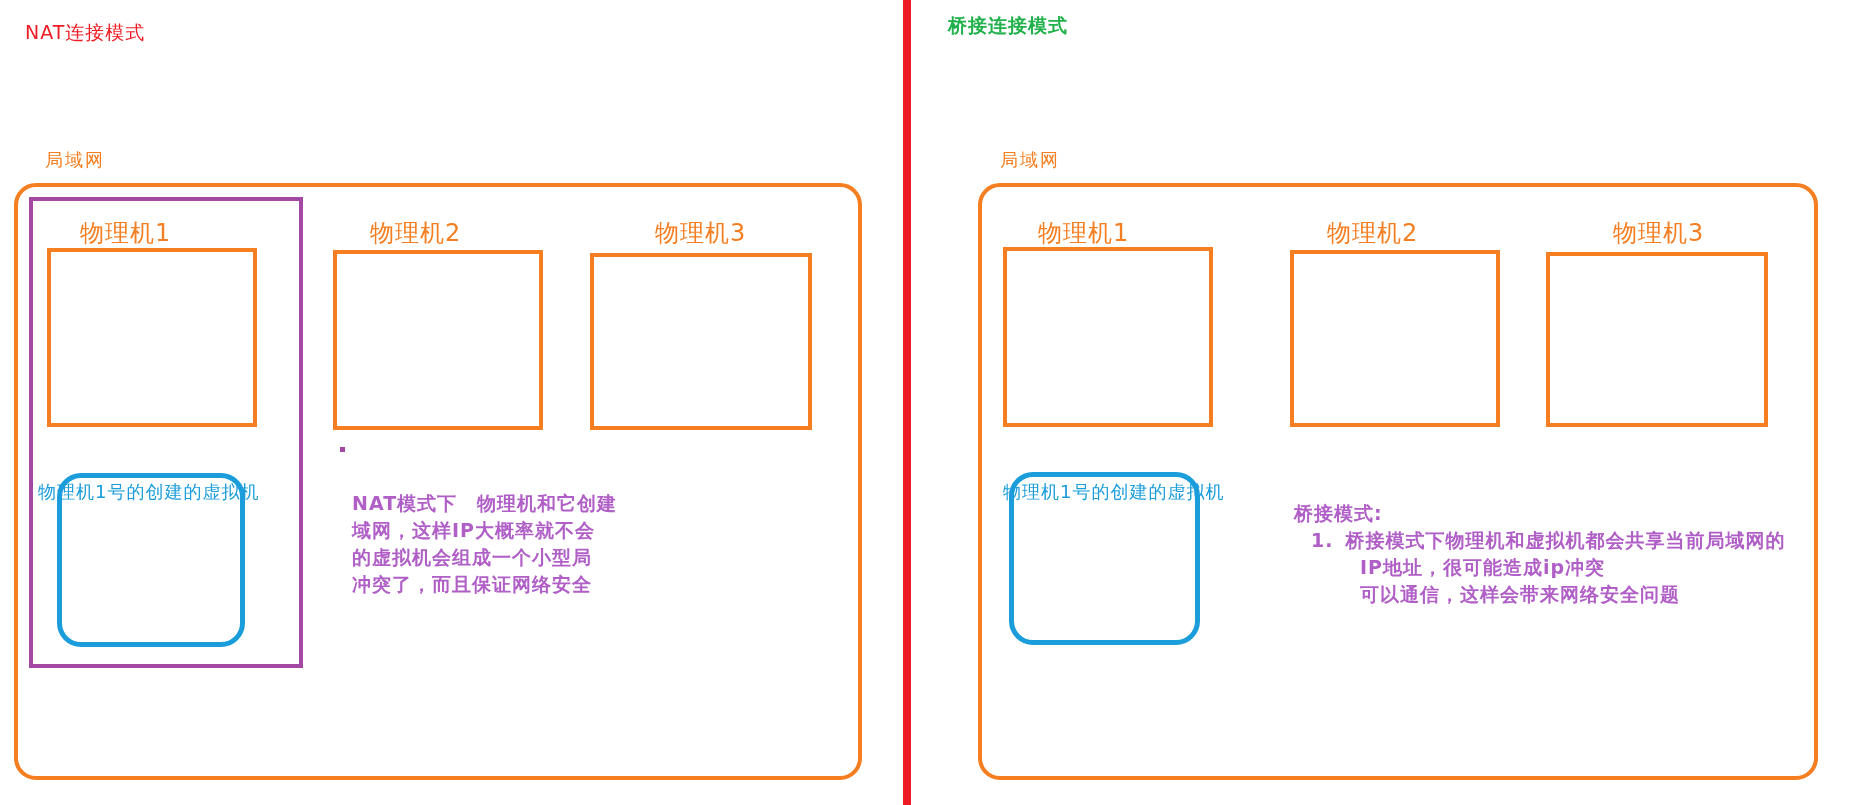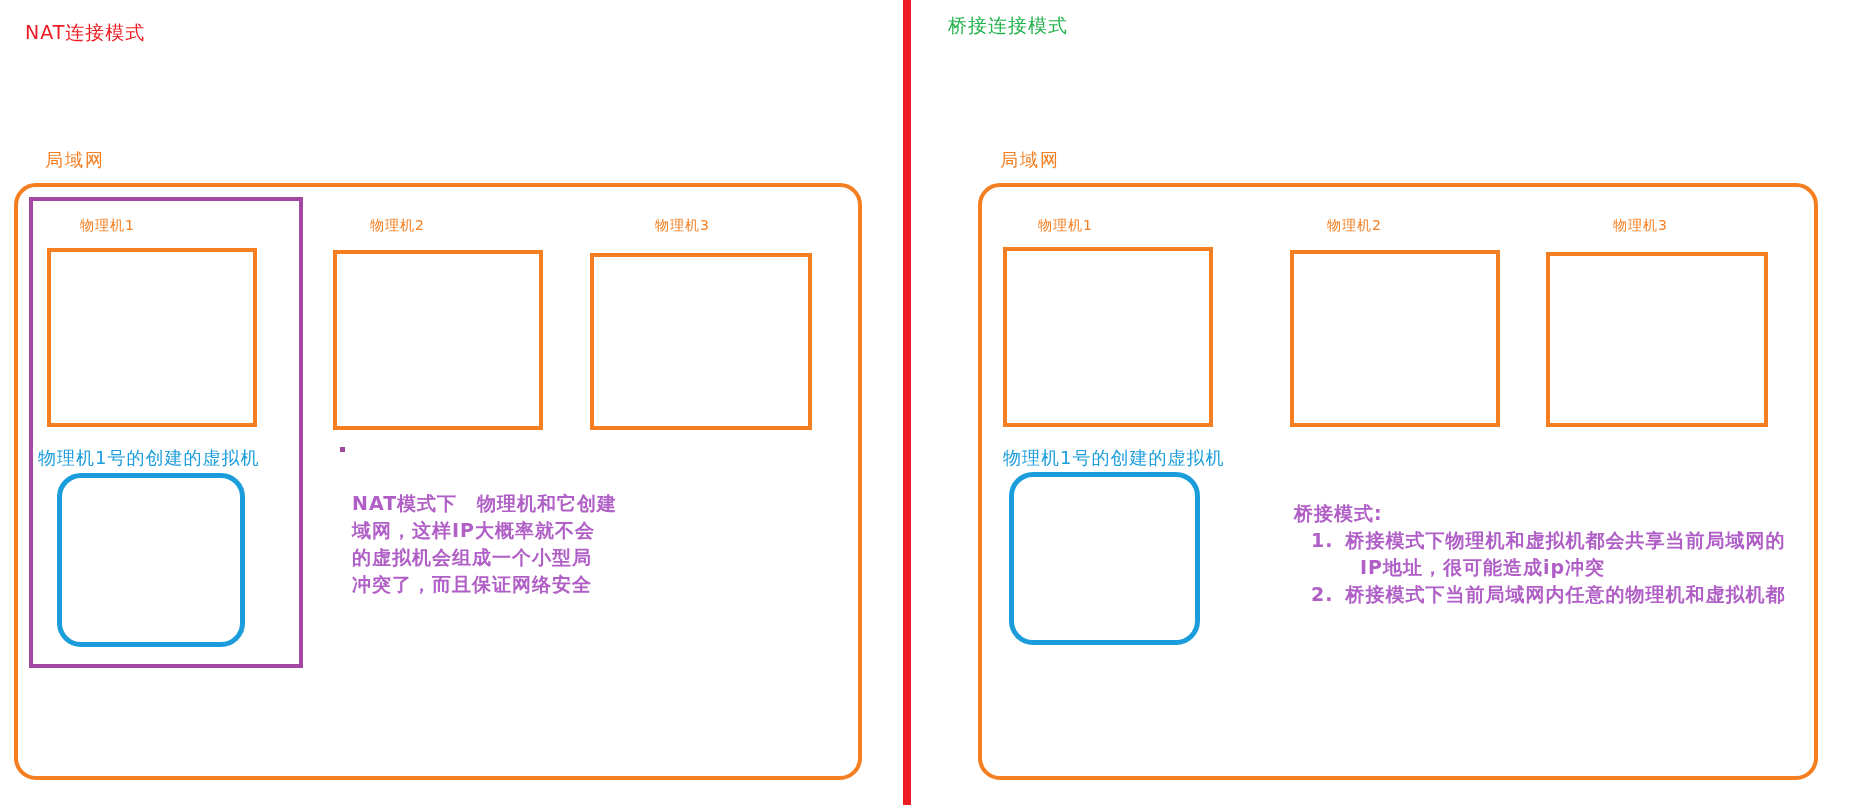--- a/index.html
+++ b/index.html
@@ -10,22 +10,22 @@
   .stage{
     position:relative; width:1857px; height:805px; overflow:hidden;
     background:#ffffff;
     font-family:"DejaVu Sans","Liberation Sans",sans-serif;
   }
   .abs{position:absolute;}
   .panel-title{font-size:19px; letter-spacing:1px; white-space:nowrap;}
   .title-red{color:var(--red);}
   .title-green{color:var(--green);}
   .lan-label{font-size:18px; color:var(--orange); letter-spacing:2px; white-space:nowrap;}
-  .machine-label{font-size:14px; color:var(--orange); letter-spacing:1px; white-space:nowrap;}
-  .vm-label{font-size:18px; color:var(--blue); letter-spacing:1px; white-space:nowrap;}
+  .machine-label{font-size:24px; color:var(--orange); letter-spacing:1px; white-space:nowrap;}
+  .vm-label{font-size:18px; color:var(--blue); letter-spacing:1px; white-space:nowrap;margin-top:34px;}
   .shape{box-sizing:border-box; background:transparent;}
   .lan-box{border:4px solid var(--orange); border-radius:22px;}
   .machine-box{border:4px solid var(--orange);}
   .group-box{border:4px solid var(--purple);}
   .vm-box{border:5px solid var(--blue); border-radius:24px;}
   .divider{background:var(--red);}
   .dot{background:var(--purple);}
   .note{font-size:19px; line-height:27px; color:var(--note_purple); letter-spacing:1px; white-space:nowrap;font-weight:bold;}
   .bitem{padding-left:17px;text-align:right;}
   .bitem .num{display:inline-block; margin-right:12px;}
@@ -60,21 +60,21 @@
 
   <div class="abs dot" style="left:340px; top:447px; width:5px; height:5px;"></div>
 
   <div class="abs note" style="left:352px; top:490px;">
     <div>NAT模式下　物理机和它创建</div>
     <div>域网，这样IP大概率就不会</div>
     <div>的虚拟机会组成一个小型局</div>
     <div>冲突了，而且保证网络安全</div>
   </div>
 
-  <div class="abs panel-title title-green" style="left:948px; top:13px;">桥接连接模式</div>
+  <div class="abs panel-title title-green" style="left:948px; top:13px;font-weight:bold;">桥接连接模式</div>
 
   <div class="abs lan-label" style="left:1000px; top:148px;">局域网</div>
 
   <div class="abs shape lan-box" style="left:978px; top:183px; width:840px; height:597px;"></div>
 
   <div class="abs machine-label" style="left:1038px; top:217px;">物理机1</div>
   <div class="abs shape machine-box" style="left:1003px; top:247px; width:210px; height:180px;"></div>
 
   <div class="abs machine-label" style="left:1327px; top:217px;">物理机2</div>
   <div class="abs shape machine-box" style="left:1290px; top:250px; width:210px; height:177px;"></div>
@@ -84,18 +84,16 @@
 
   <div class="abs vm-label" style="left:1003px; top:446px;">物理机1号的创建的虚拟机</div>
   <div class="abs shape vm-box" style="left:1009px; top:472px; width:191px; height:173px;"></div>
 
   <div class="abs note" style="left:1273px; top:500px;margin-left:21px;">
     <div>桥接模式:</div>
     <div class="bitem">
       <span class="num">1.</span><span>桥接模式下物理机和虚拟机都会共享当前局域网的</span>
     </div>
     <div class="bwrap">IP地址，很可能造成ip冲突</div>
-    <div class="bitem">
-      <span class="num">2.</span><span>桥接模式下当前局域网内任意的物理机和虚拟机都</span>
-    </div>
+    <div class="bwrap">可以通信，这样会带来网络安全问题</div>
   </div>
 
 </div>
 
 </body></html>

